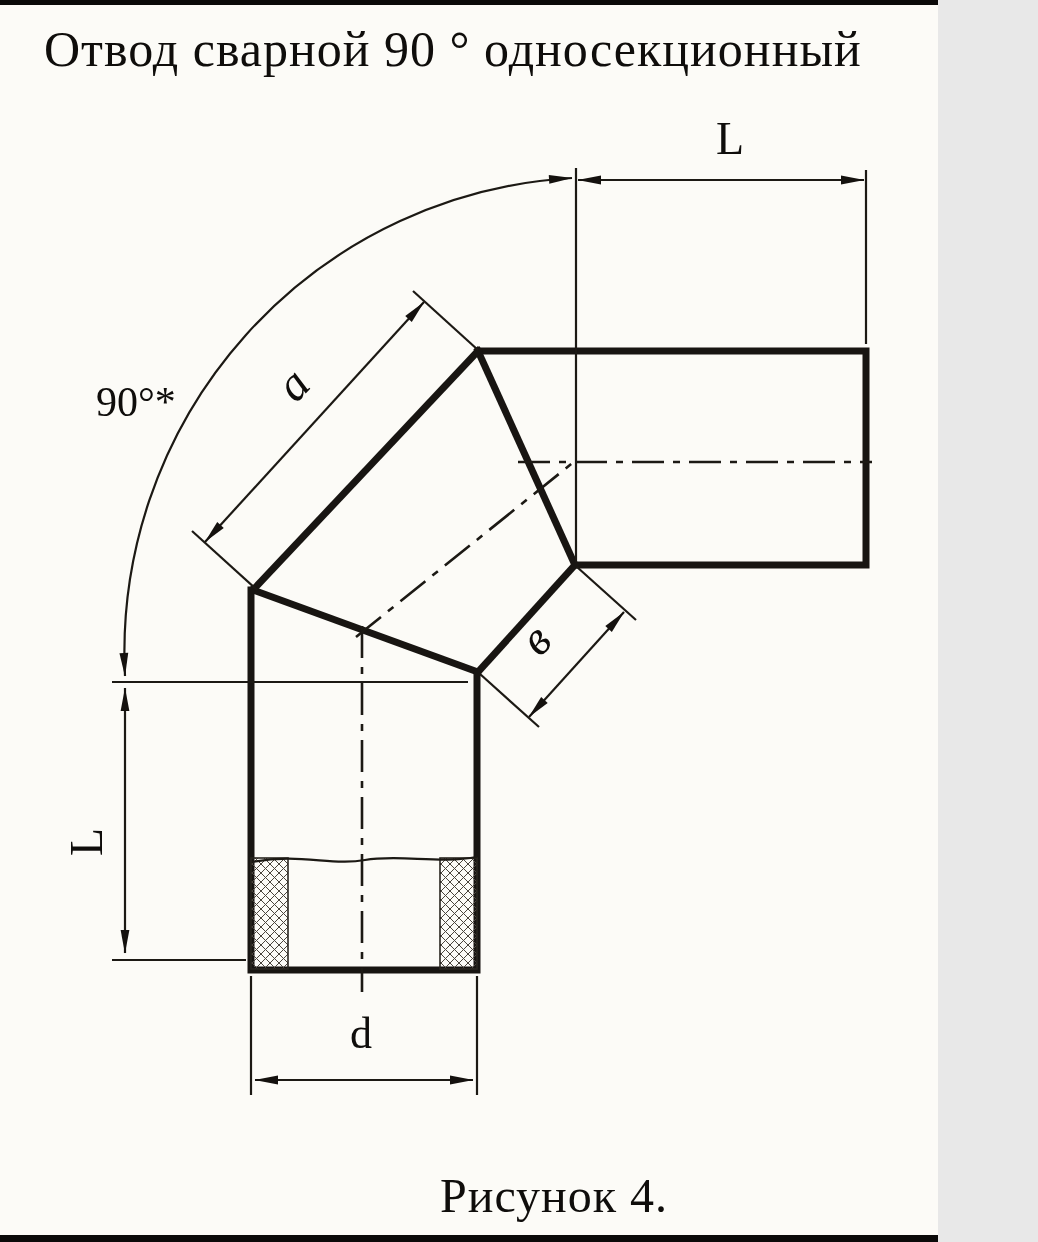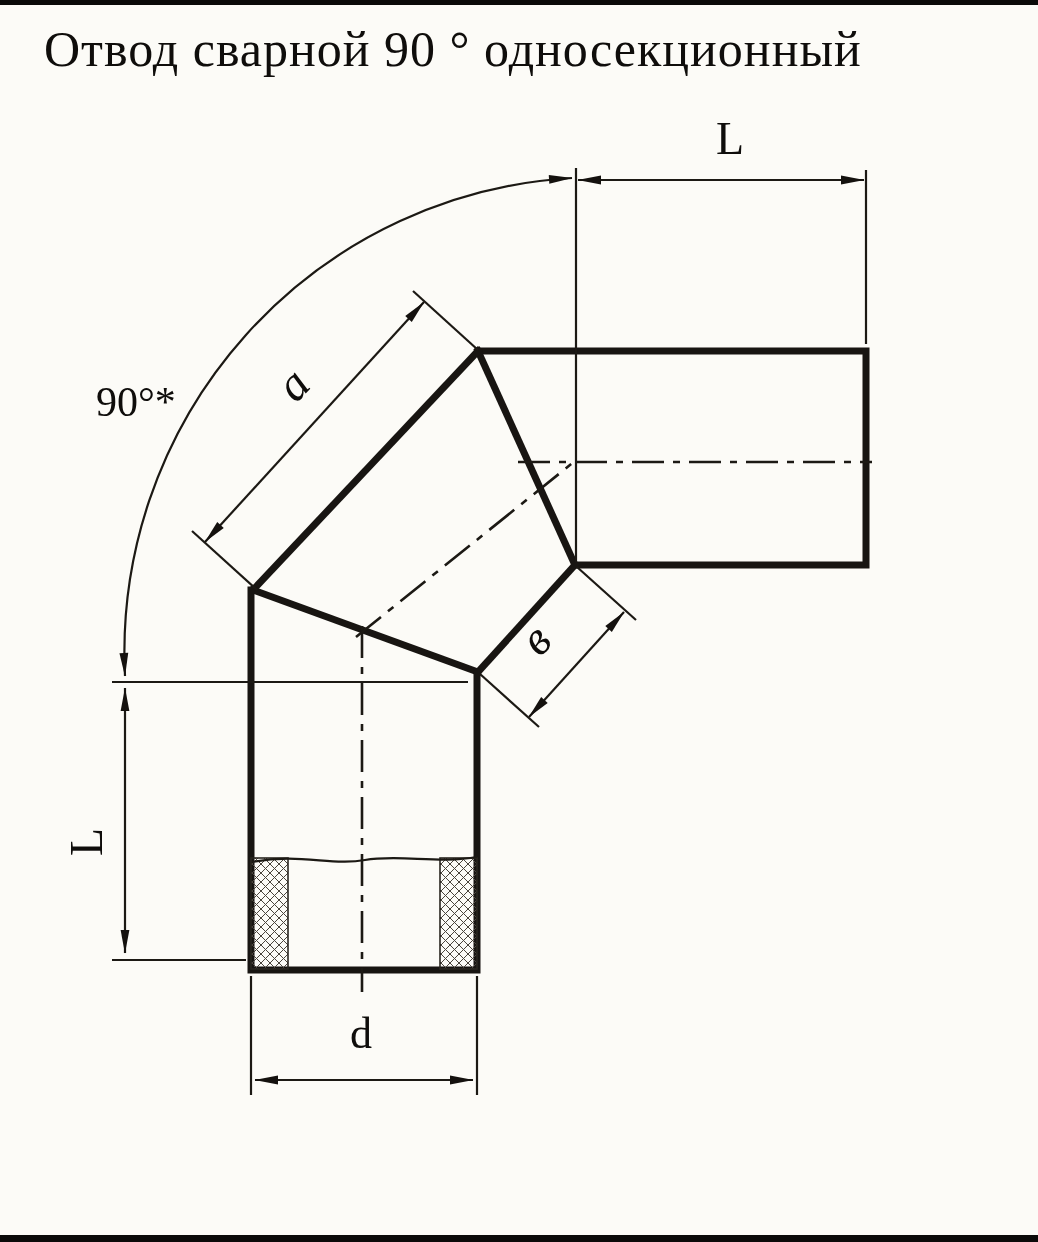--- a/index.html
+++ b/index.html
@@ -1,19 +1,19 @@
 <!DOCTYPE html>
 <html><head>
 <meta charset="utf-8">
 <style>
   html,body { margin:0; padding:0; }
   body { background:#e8e8e8; }
   .page {
     position:relative;
-    width:1038px; height:1242px;
+    width:938px; height:1242px;
     background:#fcfbf7;
     overflow:hidden;
     font-family:"Liberation Serif", serif;
     color:#14120f;
   }
   .scan-edge { position:absolute; left:0; right:0; background:#0b0a09; }
   .scan-edge.top { top:0; height:5px; }
   .scan-edge.bottom { top:1235px; height:7px; }
   .title {
     position:absolute; left:44px; top:20px;
@@ -92,14 +92,15 @@
     <path class="dim" marker-start="url(#arr)" marker-end="url(#arr)" d="M572,178 A475,475 0 0 0 125,676"></path>
 
     <text class="lbl lbl-L" x="716" y="154">L</text>
     <text class="lbl lbl-L" transform="translate(102,856) rotate(-90)">L</text>
     <text class="lbl lbl-angle" x="96" y="416">90°*</text>
     <text class="lbl lbl-ital" transform="translate(296,404) rotate(-47)">a</text>
     <text class="lbl lbl-ital" transform="translate(540,658) rotate(-47)">в</text>
     <text class="lbl lbl-d" x="350" y="1048">d</text>
   </svg>
 
+  <div class="caption">Рисунок 4.</div>
 
 </div>
 
 </body></html>

